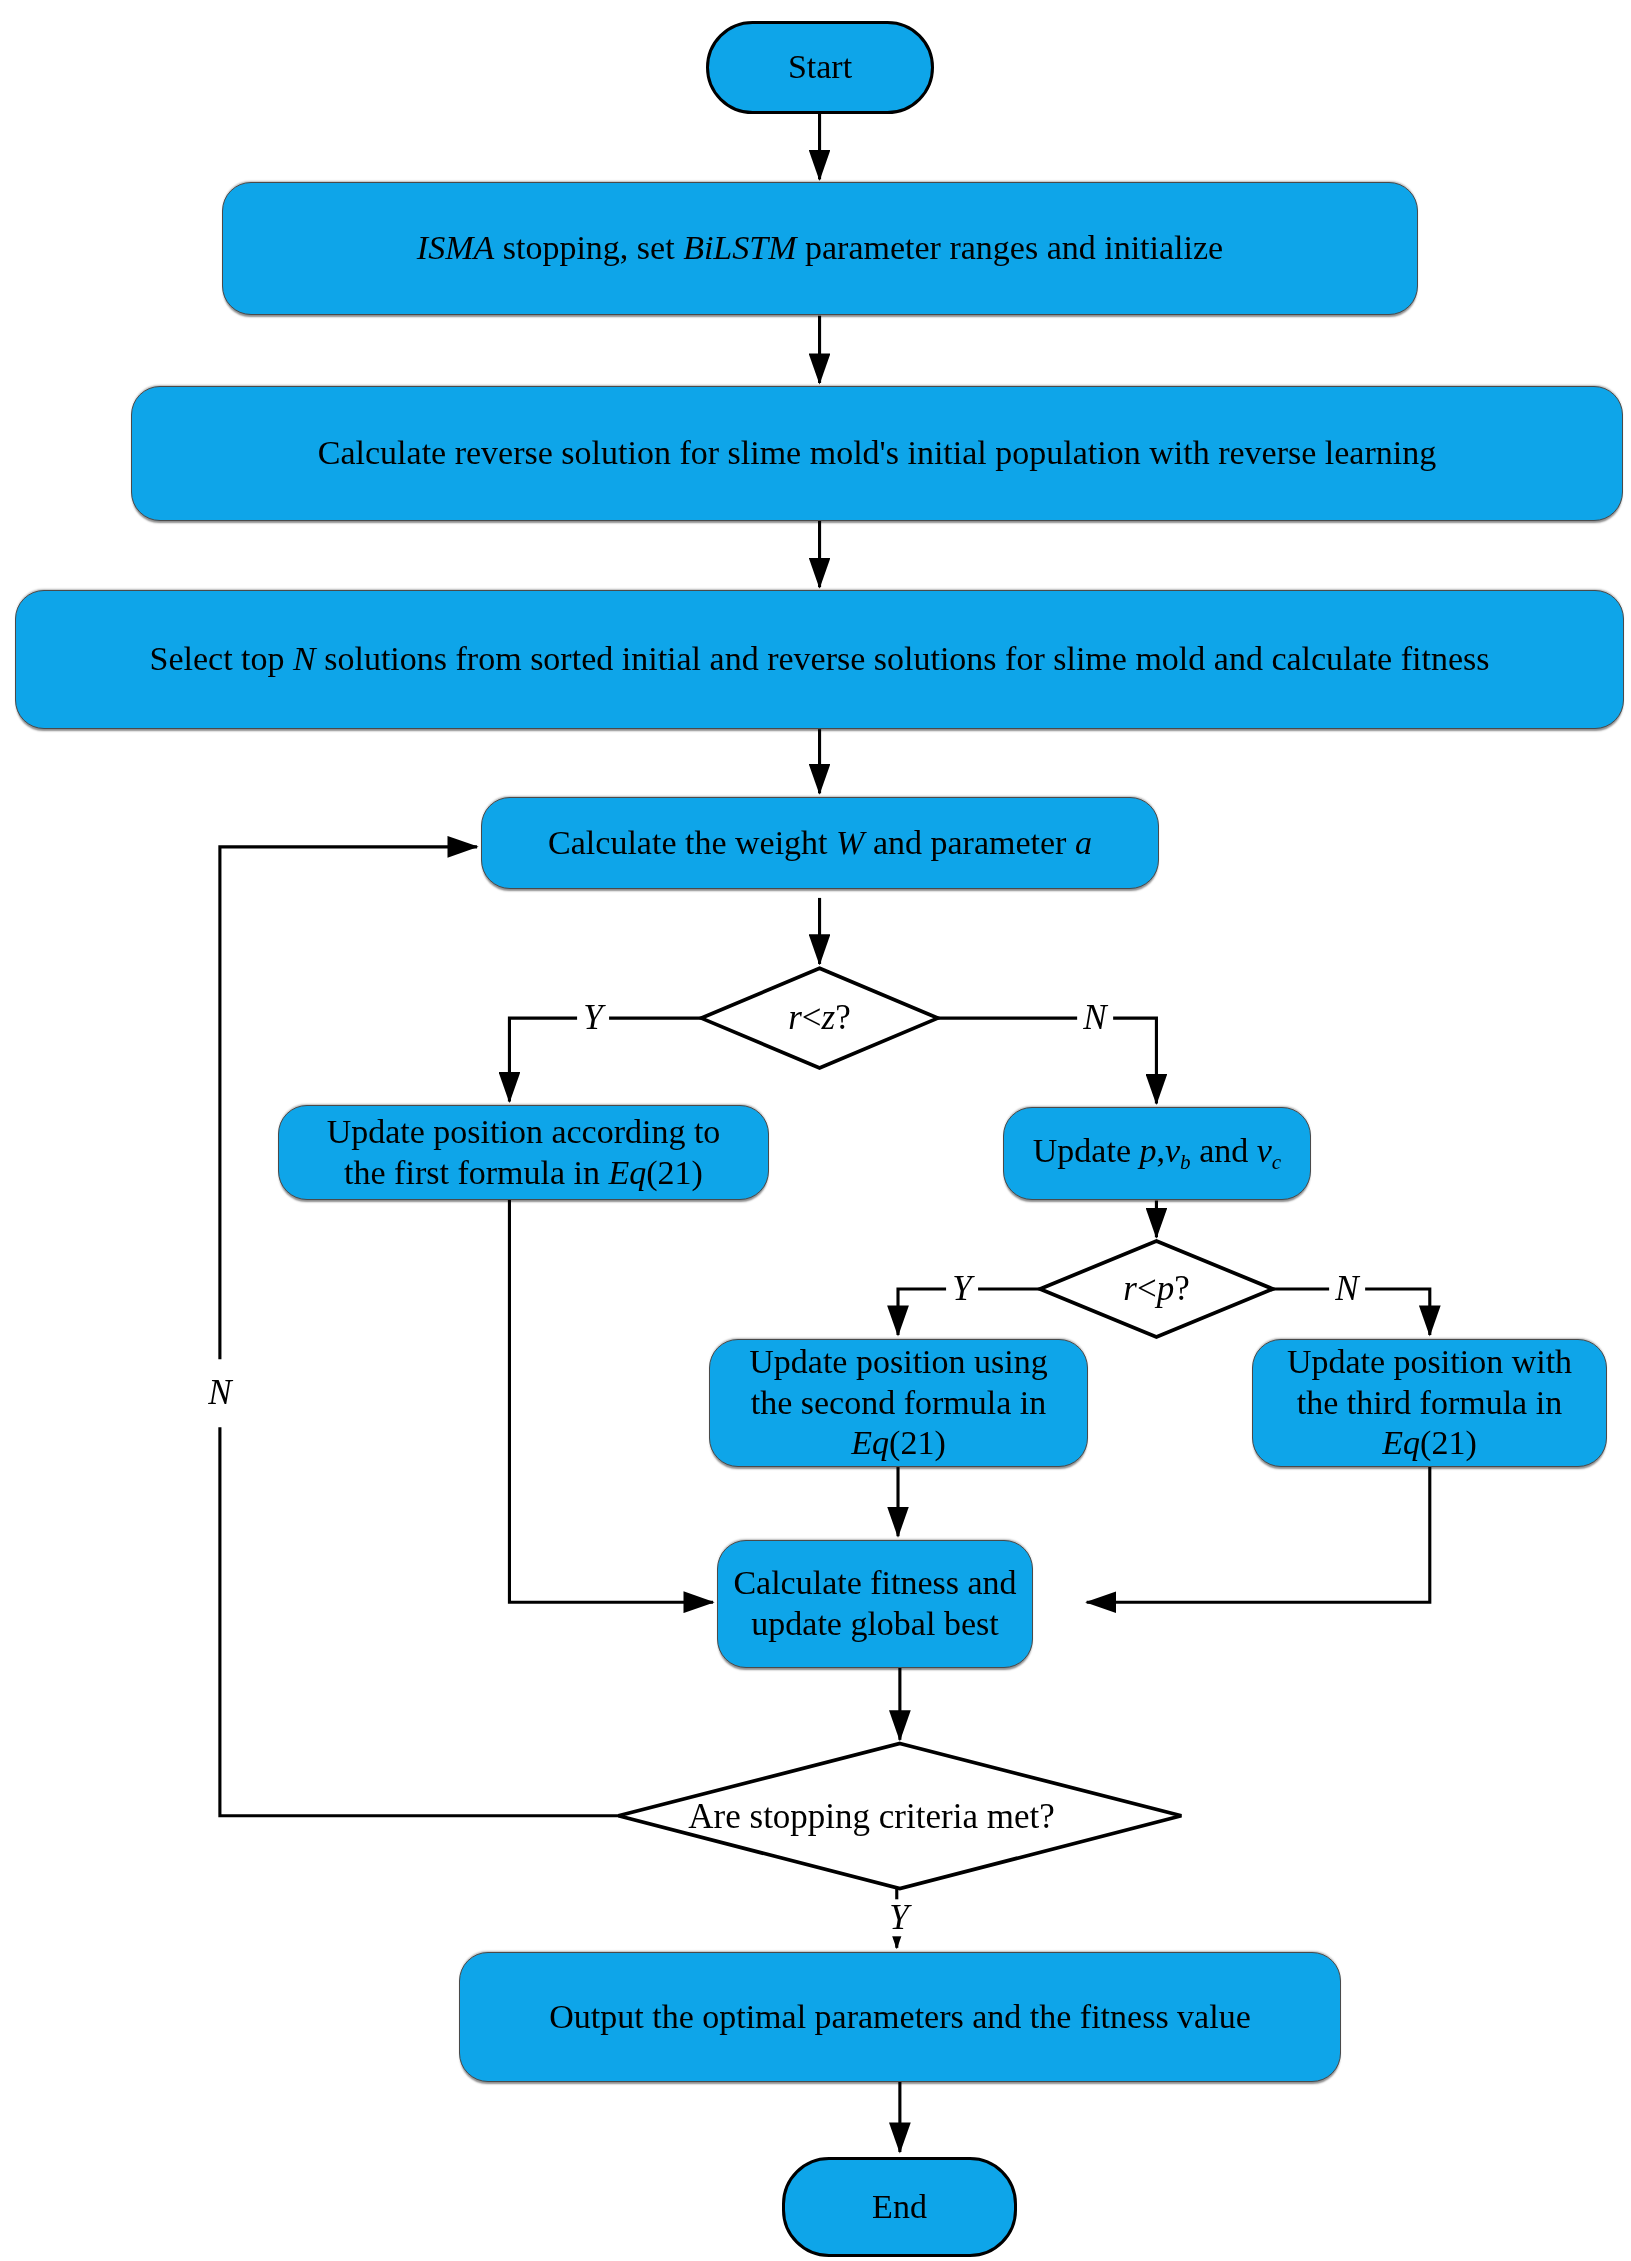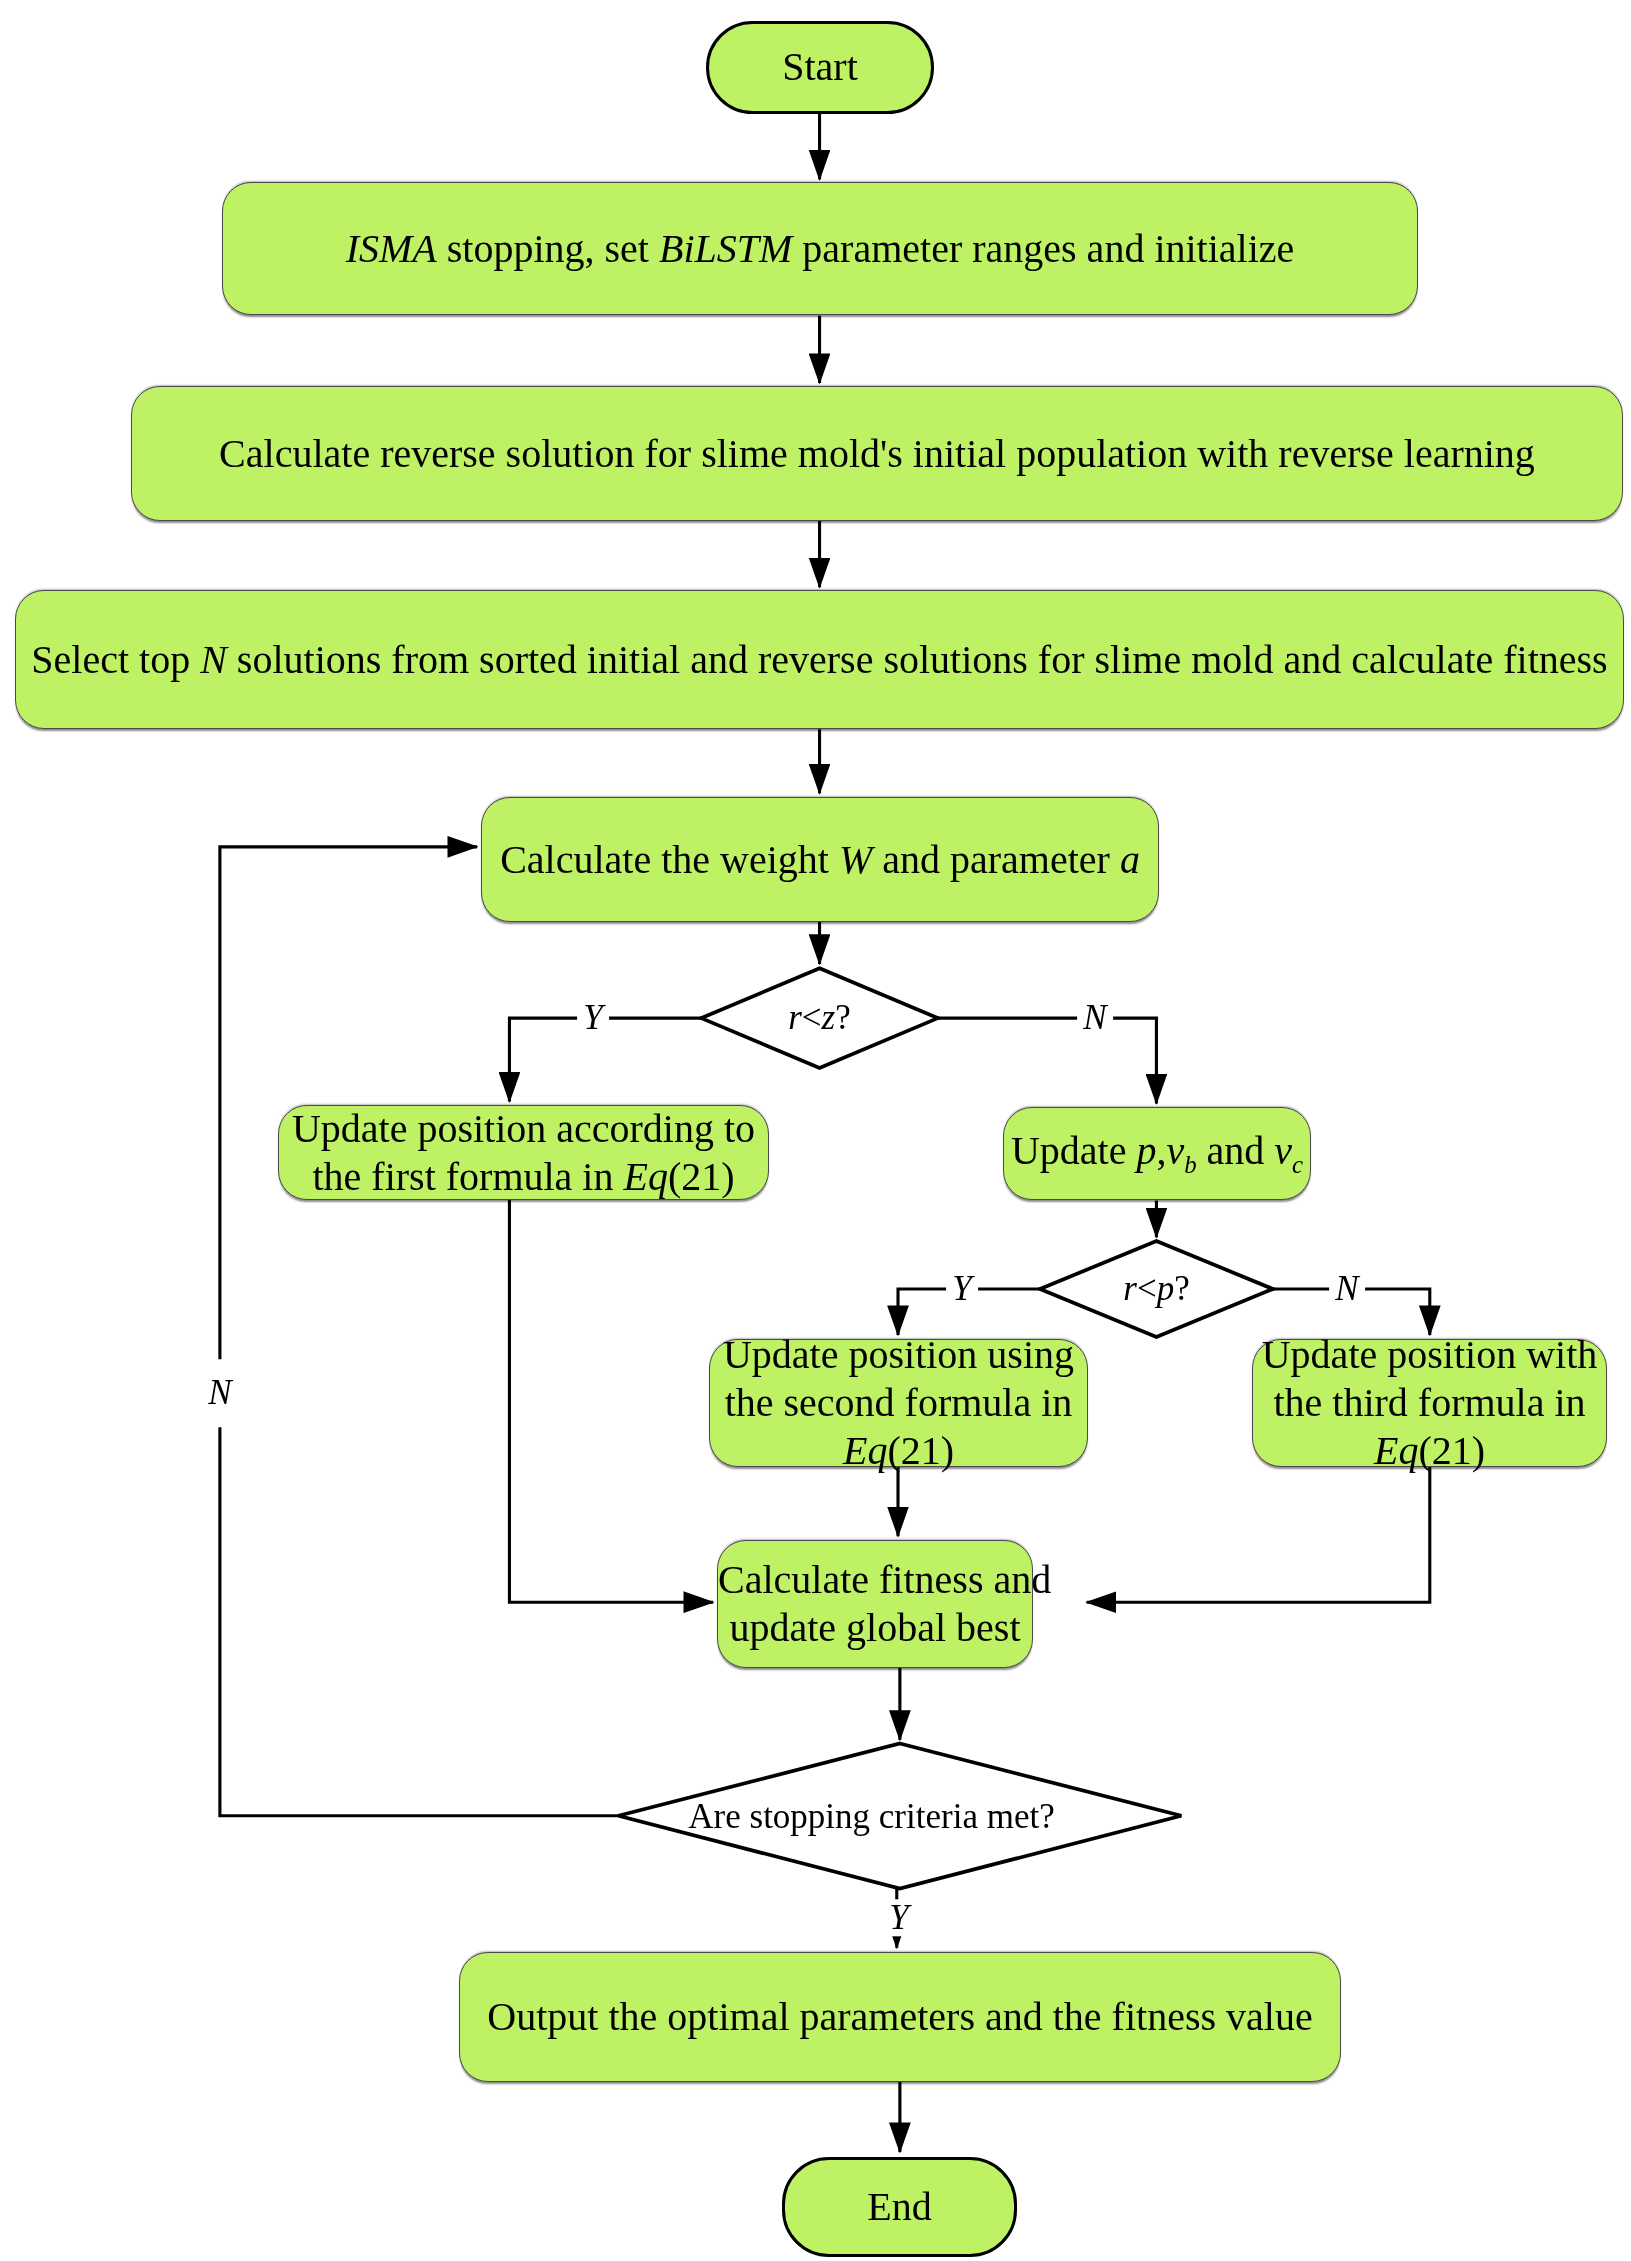--- a/index.html
+++ b/index.html
@@ -13,22 +13,22 @@
     overflow: hidden;
   }
   svg.wires { position: absolute; left: 0; top: 0; }
   .node {
     position: absolute;
     box-sizing: border-box;
     display: flex;
     align-items: center;
     justify-content: center;
     text-align: center;
-    background: #bef264;
-    font-size: 40px;
+    background: #0ea5e9;
+    font-size: 34px;
     line-height: 1.2;
   }
   .process {
     border: 1.9px solid #4a4a4a;
     border-radius: 29px;
     box-shadow: 0 3.1px 1.9px -1.9px rgba(0,0,0,0.45), 0 -2.5px 1.9px -1.9px rgba(0,0,0,0.28);
   }
   .terminal {
     border: 3.7px solid #000000;
     border-radius: 47px;
@@ -103,21 +103,21 @@
   </div>
 
   <div class="node process" style="left:131px; top:386px; width:1492px; height:135px;">
     <div class="t ln"><span>Calculate reverse solution for slime mold's initial population with reverse learning</span></div>
   </div>
 
   <div class="node process" style="left:15px; top:590px; width:1609px; height:139px;">
     <div class="t ln"><span>Select top </span><span class="it">N</span><span> solutions from sorted initial and reverse solutions for slime mold and calculate fitness</span></div>
   </div>
 
-  <div class="node process" style="left:481px; top:797px; width:678px; height:125px;">
+  <div class="node process" style="left:481px; top:797px; width:678px; height:92px;">
     <div class="t ln"><span>Calculate the weight </span><span class="it">W</span><span> and parameter </span><span class="it">a</span></div>
   </div>
 
   <div class="node process" style="left:278px; top:1105px; width:491px; height:95px;">
     <div class="t">
       <div class="ln"><span>Update position according to</span></div>
       <div class="ln"><span>the first formula in </span><span class="it">Eq</span><span>(21)</span></div>
     </div>
   </div>
 

